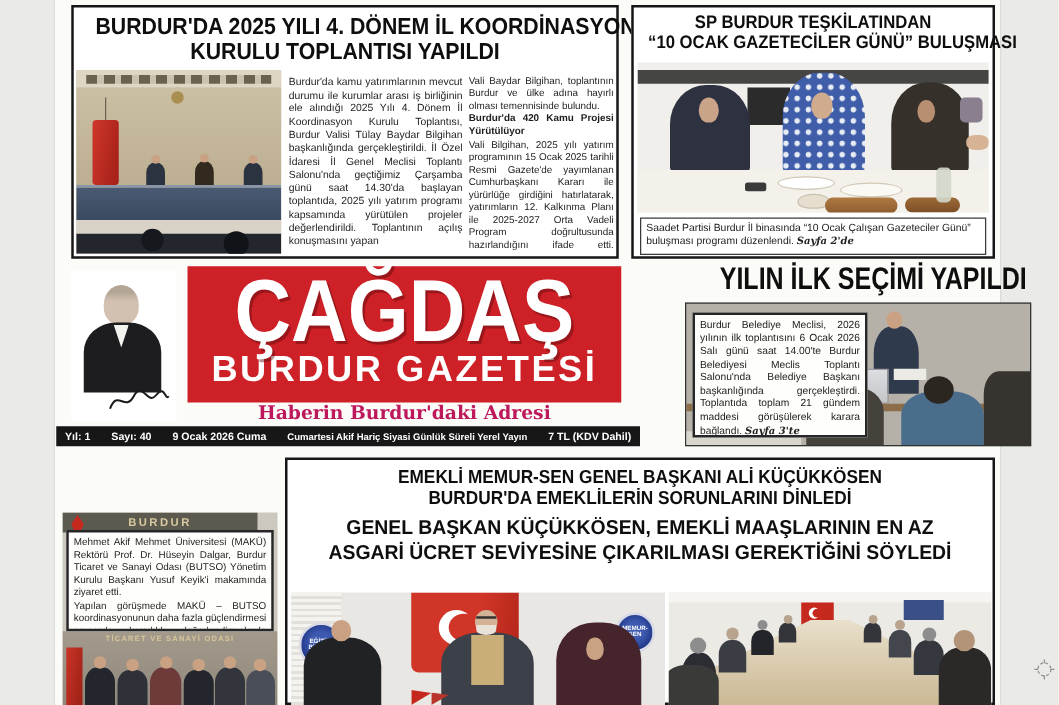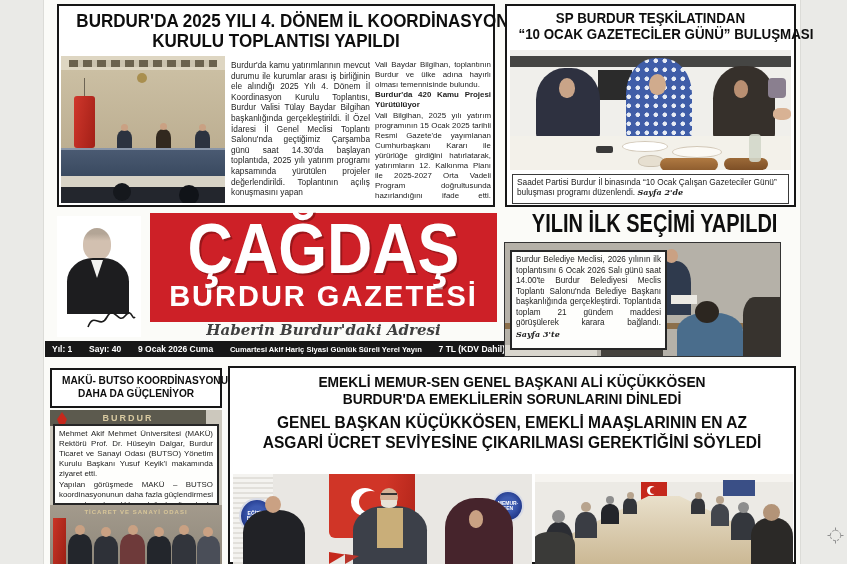--- a/index.html
+++ b/index.html
@@ -97,62 +97,56 @@
   <div style="position:absolute;left:10px;top:42px;width:62px;height:56px;border-radius:42% 42% 0 0;background:#1d1d1f"></div>
   <div style="position:absolute;left:34px;top:44px;width:12px;height:18px;background:#f2f2ef;clip-path:polygon(0 0,100% 0,50% 100%)"></div>
   <svg style="position:absolute;left:28px;top:92px" width="52" height="26" viewBox="0 0 52 26">
     <path d="M3 19 C 9 3, 15 22, 22 9 S 33 17, 40 8 S 47 13, 50 9" stroke="#1a1a1a" stroke-width="1.6" fill="none"></path>
   </svg>
 </div>
 <div class="abs" style="left:150px;top:213px;width:347px;height:109px;background:#cd2027">
   <div style="text-align:center;font-weight:bold;color:#fff;font-size:64px;line-height:1;margin-top:3px;transform:scale(.98,1.1);transform-origin:50% 40%;text-shadow:2px 2px 0 rgba(90,10,10,.45)">ÇAĞDAŞ</div>
   <div style="text-align:center;font-weight:bold;color:#fff;font-size:29px;letter-spacing:2px;line-height:1;margin-top:2px">BURDUR GAZETESİ</div>
 </div>
-<div class="abs" style="left:150px;top:321px;width:347px;text-align:center;font-family:'DejaVu Serif',serif;font-style:italic;font-weight:bold;font-size:15px;color:#404040">Haberin Burdur'daki Adresi</div>
+<div class="abs" style="left:150px;top:321px;width:347px;text-align:center;font-family:'DejaVu Serif',serif;font-weight:bold;font-size:15px;color:#be185d">Haberin Burdur'daki Adresi</div>
 
 <div class="datebar" style="left:45px;top:341px;width:467px;height:16px">
   <span>Yıl: 1</span>
   <span>Sayı: 40</span>
   <span>9 Ocak 2026 Cuma</span>
   <span style="font-size:7.6px">Cumartesi Akif Hariç Siyasi Günlük Süreli Yerel Yayın</span>
   <span>7 TL (KDV Dahil)</span>
 </div>
 
-<section class="abs" style="left:504px;top:210px;width:278px;height:148px">
+<section class="abs" style="left:548px;top:210px;width:278px;height:148px">
   <h2 class="hl" style="font-size:25px">
     <span class="cond80">YILIN İLK SEÇİMİ YAPILDI</span>
   </h2>
   <div class="ph" style="left:0;top:32px;width:277px;height:115px;border:1px solid #333;background:#b5b1a8">
     <div style="left:8px;top:8px;width:70px;height:42px;background:#e7e5df"></div>
     <div style="left:150px;top:18px;width:36px;height:54px;border-radius:40% 40% 0 0;background:#2f3a4d"></div>
     <div style="left:160px;top:6px;width:13px;height:14px;border-radius:50%;background:#caa183"></div>
     <div style="left:120px;top:30px;width:2px;height:16px;background:#555;transform:rotate(18deg)"></div>
     <div style="left:126px;top:52px;width:36px;height:28px;background:linear-gradient(#dcdde0,#c4c6ca);border:1px solid #9a9ca0"></div>
     <div style="left:166px;top:52px;width:26px;height:9px;background:#eceae4"></div>
     <div style="left:0;top:80px;right:0;height:6px;background:#8c6f4a"></div>
     <div style="left:96px;top:66px;width:62px;height:50px;border-radius:40% 40% 0 0;background:#45423c"></div>
     <div style="left:112px;top:56px;width:22px;height:20px;border-radius:50%;background:#8f8a7e"></div>
     <div style="left:172px;top:70px;width:66px;height:46px;border-radius:40% 40% 0 0;background:#4a6d8c"></div>
     <div style="left:190px;top:58px;width:24px;height:22px;border-radius:50%;background:#2c2620"></div>
     <div style="left:238px;top:54px;width:40px;height:62px;border-radius:30% 0 0 0;background:#37332e"></div>
     <div style="left:0;top:102px;width:92px;height:14px;background:#d9d6cd"></div>
   </div>
-  <div class="txtbox bodytxt" style="left:6px;top:40px;width:157px;height:100px;font-size:8.2px">
+  <div class="txtbox bodytxt" style="left:6px;top:40px;width:140px;height:100px;font-size:8.2px">
     <span>Burdur Belediye Meclisi, 2026 yılının ilk toplantısını 6 Ocak 2026 Salı günü saat 14.00'te Burdur Belediyesi Meclis Toplantı Salonu'nda Belediye Başkanı başkanlığında gerçekleştirdi. Toplantıda toplam 21 gündem maddesi görüşülerek karara bağlandı.</span>
     <i class="script">Sayfa 3'te</i>
   </div>
 </section>
 
 <section class="abs" style="left:50px;top:368px;width:172px;height:196px">
-  <div class="box" style="position:absolute;left:0;top:0;width:172px;height:40px;border-width:2px">
-    <h3 class="hl" style="font-size:11.5px;margin-top:4px">
-      <span class="cond">MAKÜ- BUTSO KOORDİNASYONU</span>
-      <span class="cond">DAHA DA GÜÇLENİYOR</span>
-    </h3>
-  </div>
   <div class="ph" style="left:0;top:42px;width:172px;height:154px;background:#ccc8bd">
     <div style="left:0;top:0;right:16px;height:16px;background:#5c5a4e;display:flex;align-items:center;justify-content:center">
       <span style="color:#d8c9a0;font-weight:bold;font-size:9px;letter-spacing:2px">BURDUR</span>
     </div>
     <div style="left:7px;top:2px;width:10px;height:12px;background:#c5281c;clip-path:polygon(50% 0,100% 60%,80% 100%,20% 100%,0 60%)"></div>
     <div style="left:0;top:95px;right:0;height:59px;background:linear-gradient(#a39a8c,#8f887b)"></div>
     <div style="left:0;top:99px;right:0;text-align:center;font-weight:bold;font-size:6px;letter-spacing:1px;color:#d8c699">TİCARET VE SANAYİ ODASI</div>
     <div style="left:3px;top:108px;width:13px;height:46px;background:linear-gradient(100deg,#c93527,#9c1f14)"></div>
     <div style="left:18px;top:124px;width:24px;height:30px;border-radius:40% 40% 0 0;background:#23262c"></div>
     <div style="left:25px;top:115px;width:10px;height:10px;border-radius:50%;background:#c9a183"></div>

